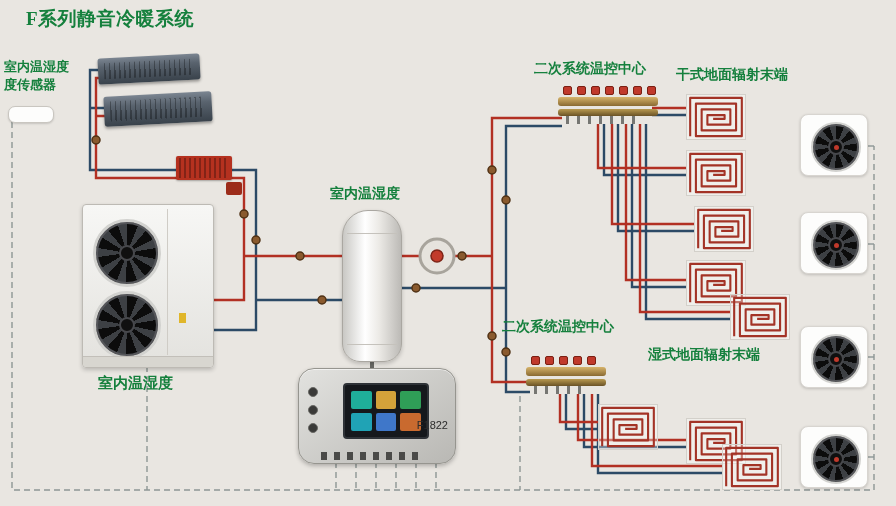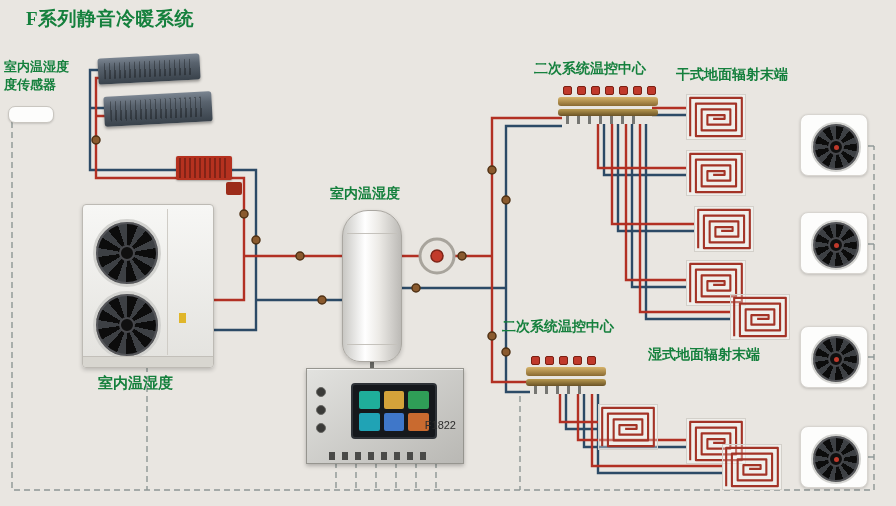--- a/index.html
+++ b/index.html
@@ -64,21 +64,21 @@
 
   
   .tank{left:342px;top:210px;width:58px;height:150px;
       border-radius:26px 26px 18px 18px;
       background:linear-gradient(90deg,#c9c8c4,#ffffff 38%,#eceae6 62%,#bcbab6);
       border:1px solid #aaa7a1;box-shadow:0 2px 4px rgba(0,0,0,.2);}
   .tank::before{content:"";position:absolute;left:4px;right:4px;top:22px;height:1px;background:#c5c2bc;}
   .tank::after{content:"";position:absolute;left:4px;right:4px;bottom:16px;height:1px;background:#c5c2bc;}
 
   
-  .controller{left:306px;top:368px;width:156px;height:94px;border-radius:0;
+  .controller{left:298px;top:368px;width:156px;height:94px;border-radius:16px;
       background:linear-gradient(145deg,#e2e2df,#b9b8b4);border:1px solid #96958f;
       box-shadow:inset 0 1px 0 rgba(255,255,255,.6),0 2px 4px rgba(0,0,0,.25);text-align:right;}
   .controller .screen{position:absolute;left:44px;top:14px;width:86px;height:56px;
       background:#15181c;border:2px solid #2e3237;border-radius:4px;
       display:grid;grid-template-columns:repeat(3,1fr);gap:4px;padding:6px;box-sizing:border-box;}
   .controller .screen span{border-radius:2px;}
   .scr1{background:#1fae9a;} .scr2{background:#d4a23a;} .scr3{background:#2f9e57;}
   .scr4{background:#20a3b5;} .scr5{background:#3f77c9;} .scr6{background:#c96a2f;}
   .controller .model{position:absolute;right:7px;top:50px;font-size:11px;color:#2c2c2c;font-weight:400;}
   .controller .port{position:absolute;left:9px;width:8px;height:8px;border-radius:50%;

